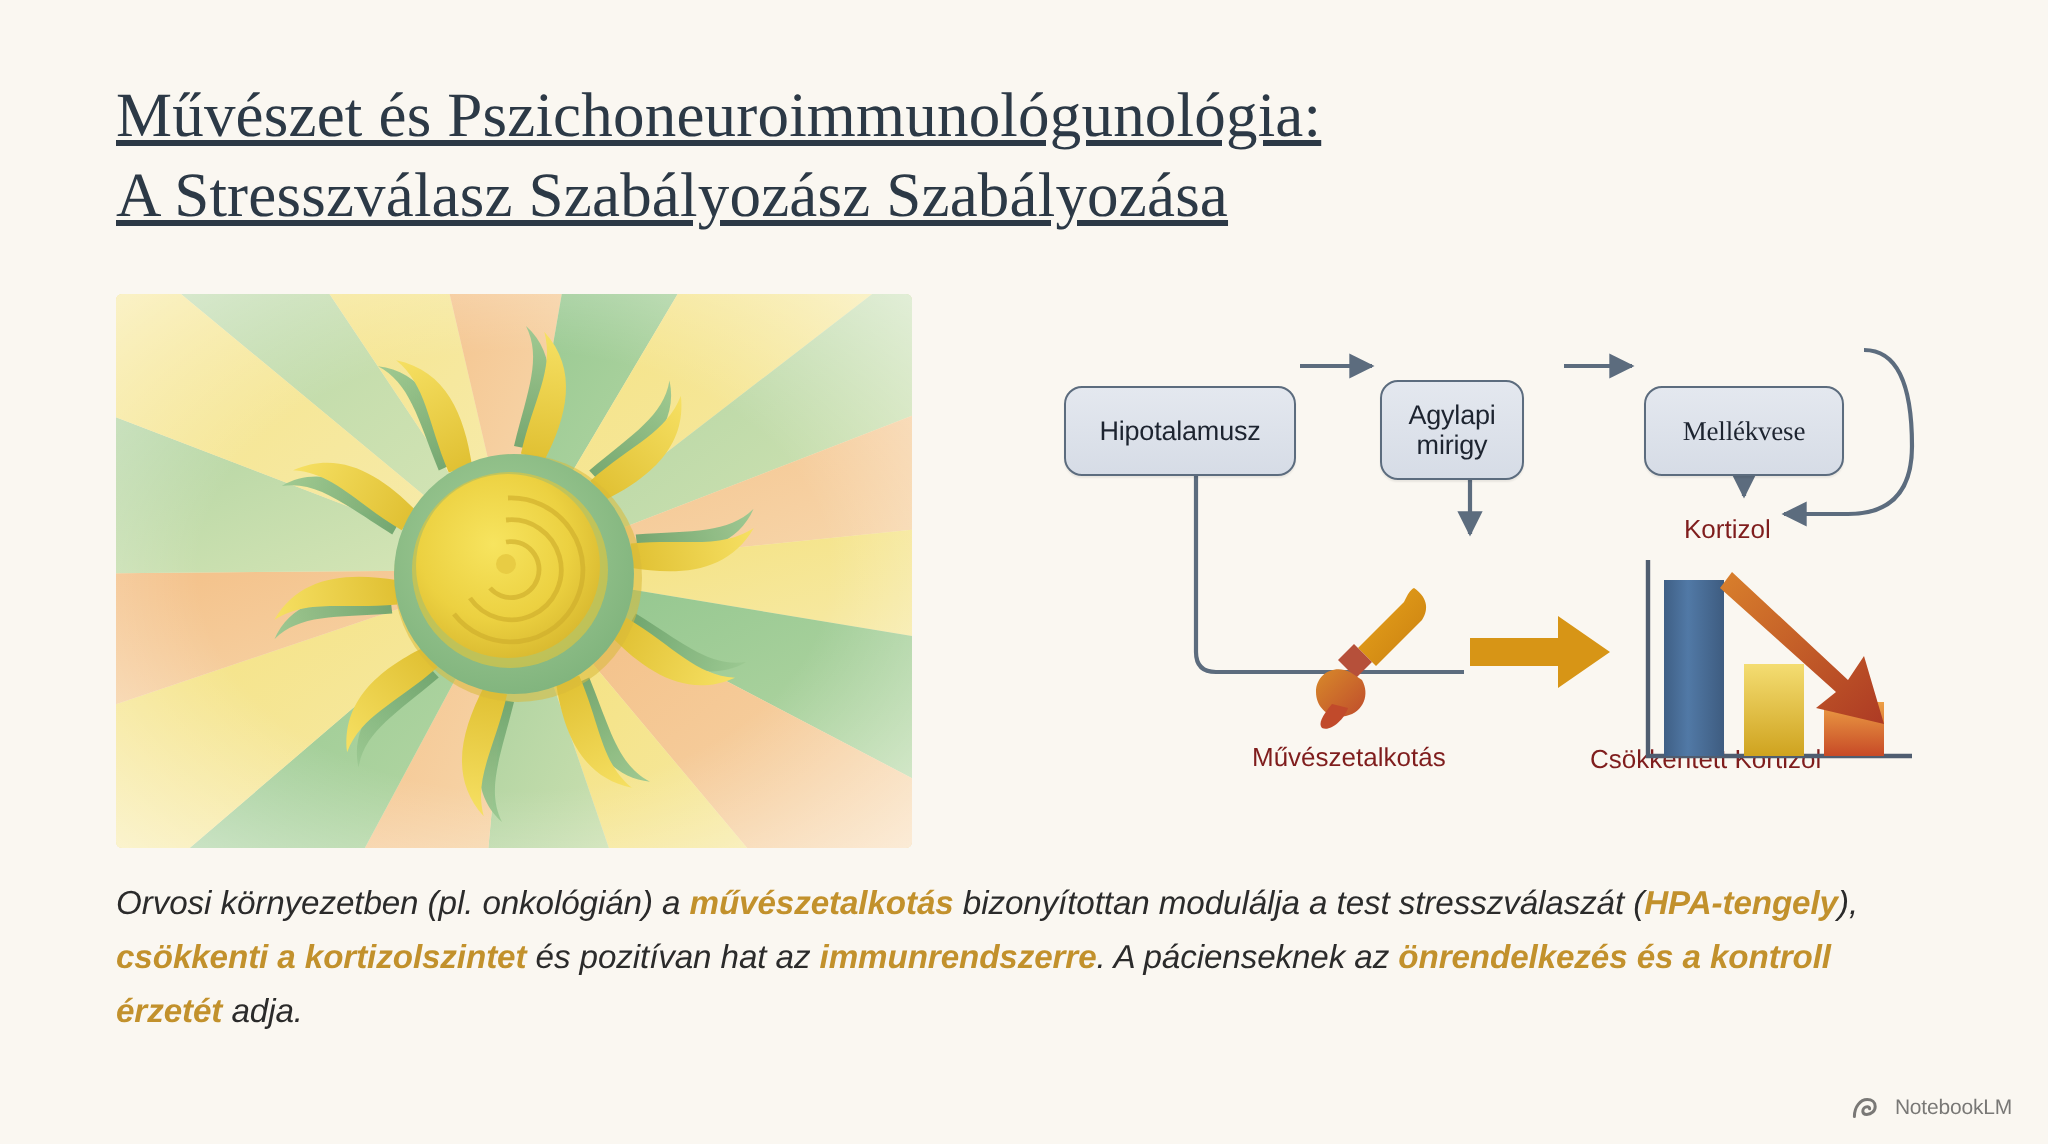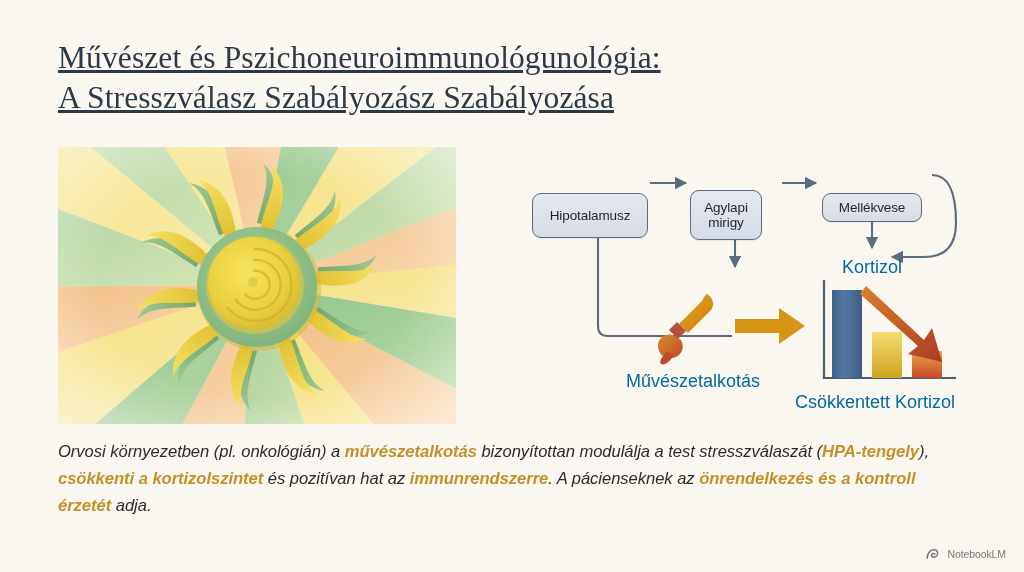--- a/index.html
+++ b/index.html
@@ -65,31 +65,31 @@
     text-align: center;
     font-size: 13.5px;
     color: #1d2430;
     line-height: 15px;
     letter-spacing: -0.1px;
     box-shadow: 0 1px 1px rgba(0,0,0,0.07);
     margin-top: 32px;
   }
   #node-hipotalamusz { left: 532px; top: 161px; width: 116px; height: 45px; }
   #node-agylapi      { left: 690px; top: 158px; width: 72px;  height: 50px; }
-  #node-mellekvese   { left: 822px; top: 161px; width: 100px; height: 29px; }
+  #node-mellekvese   { left: 822px; top: 161px; width: 100px; height: 45px; font-family: Liberation Serif, serif; }
 
   .diagram-label {
     position: absolute;
-    font-size: 18px;
-    color: #0369a1;
+    font-size: 13px;
+    color: #7f1d1d;
     white-space: nowrap;
   }
   #label-kortizol   { left: 842px; top: 257px; }
   #label-muveszet   { left: 626px; top: 371px; }
-  #label-csokkentett{ left: 795px; top: 392px; }
+  #label-csokkentett{ left: 795px; top: 372px; }
 
   
   .bar-chart {
     position: absolute;
     left: 812px;
     top: 278px;
     width: 148px;
     height: 112px;
   }
   .bar-chart svg { display: block; width: 100%; height: 100%; overflow: visible; }

